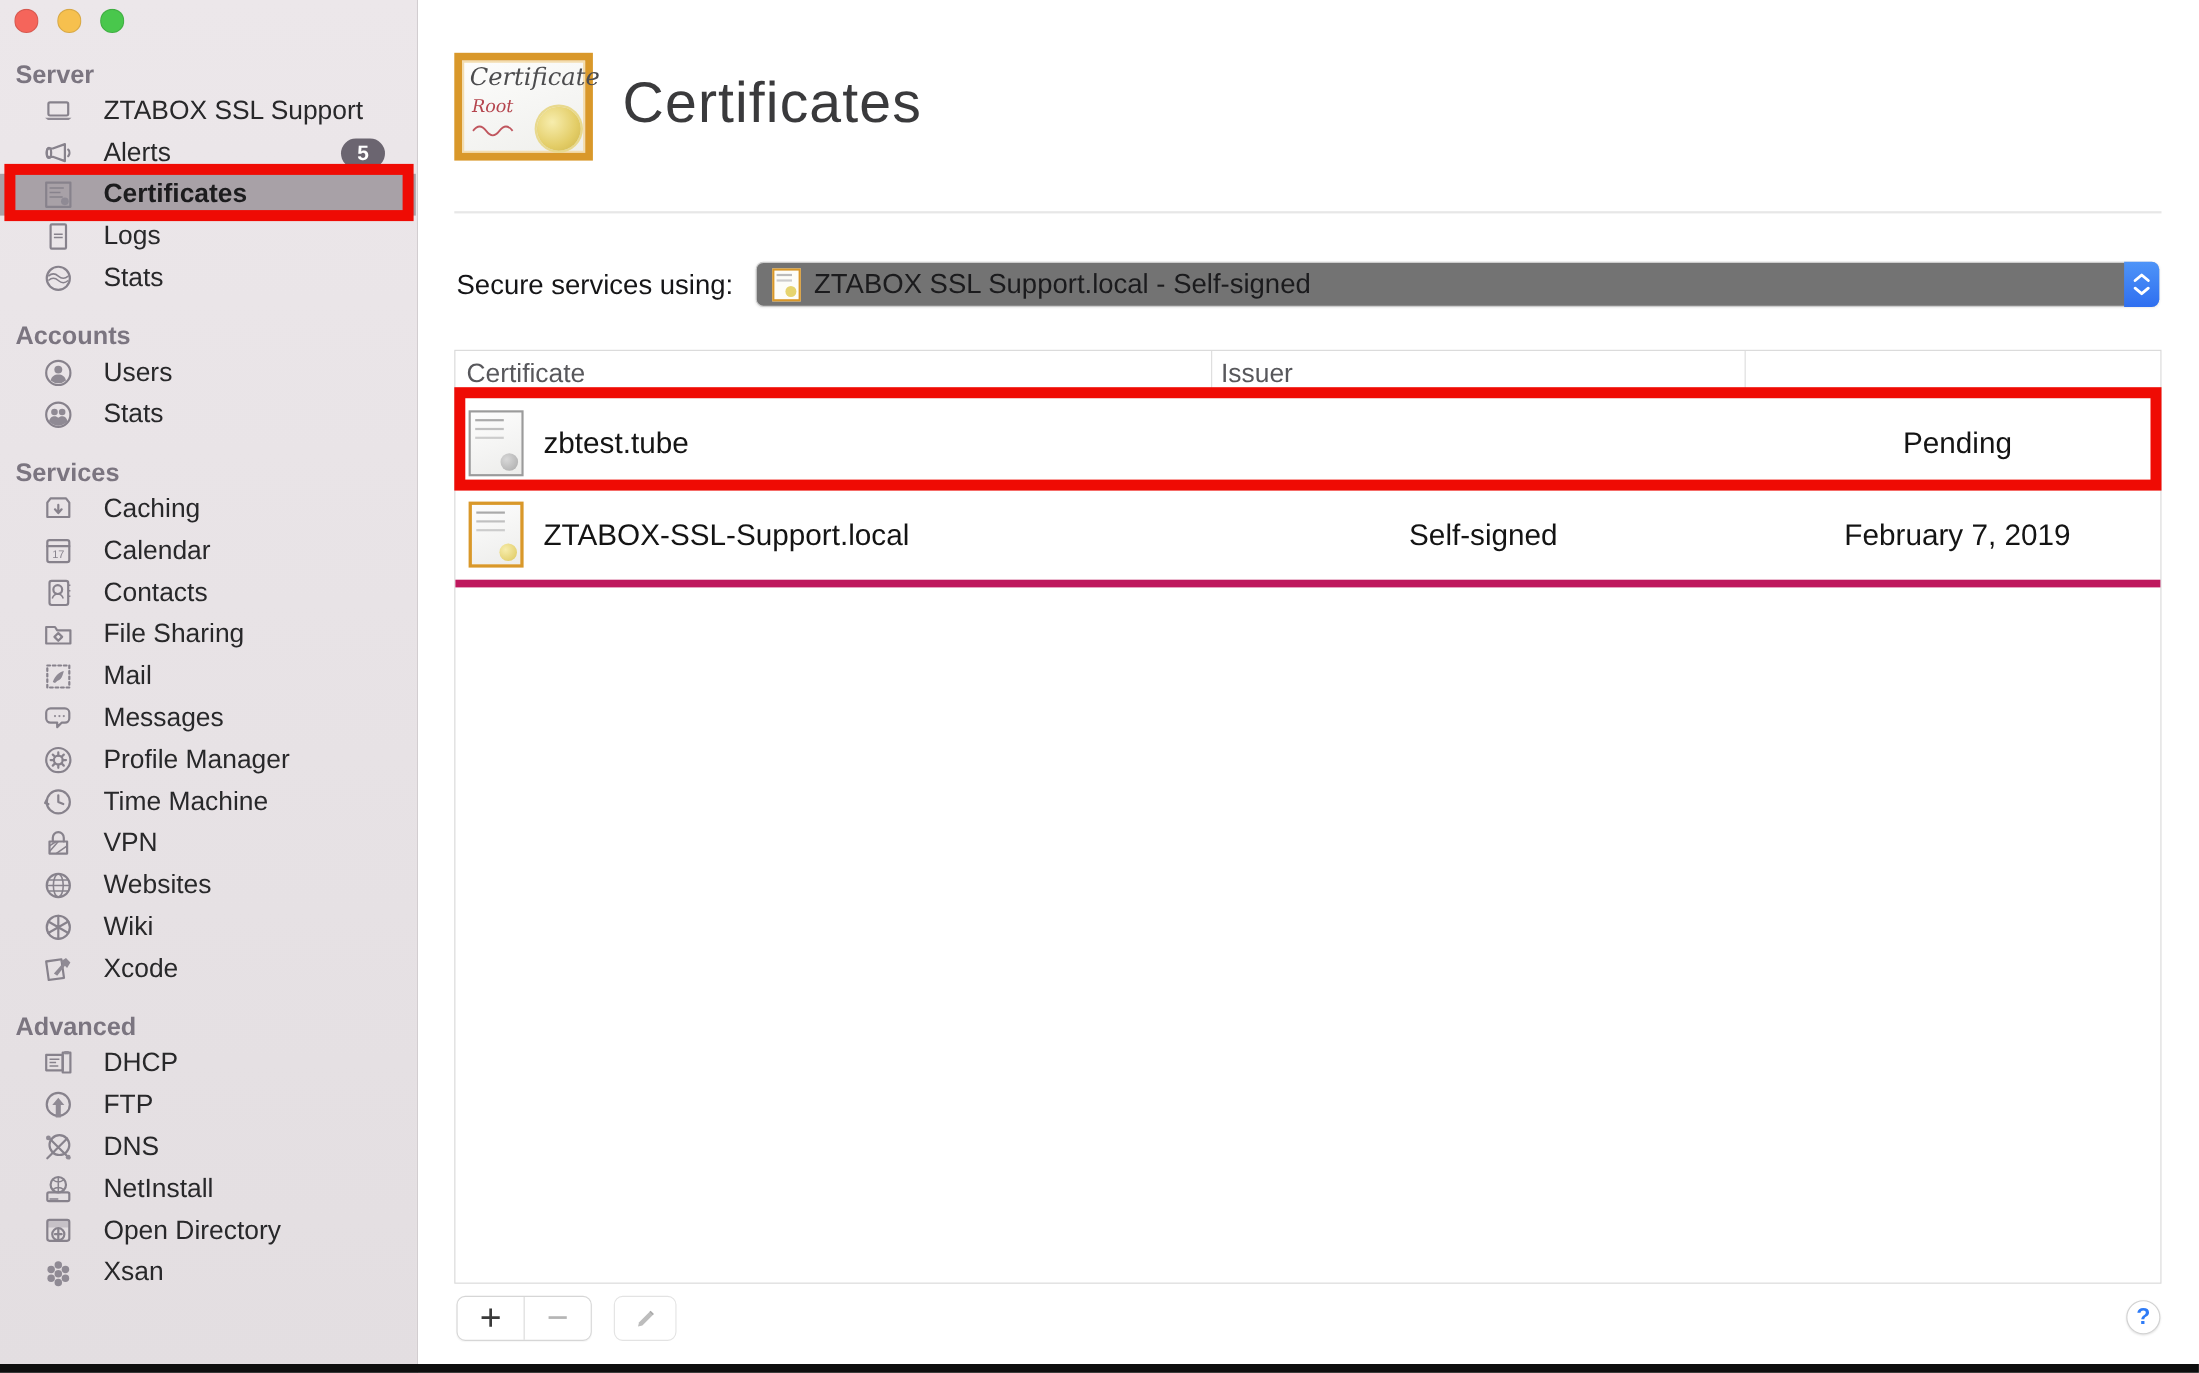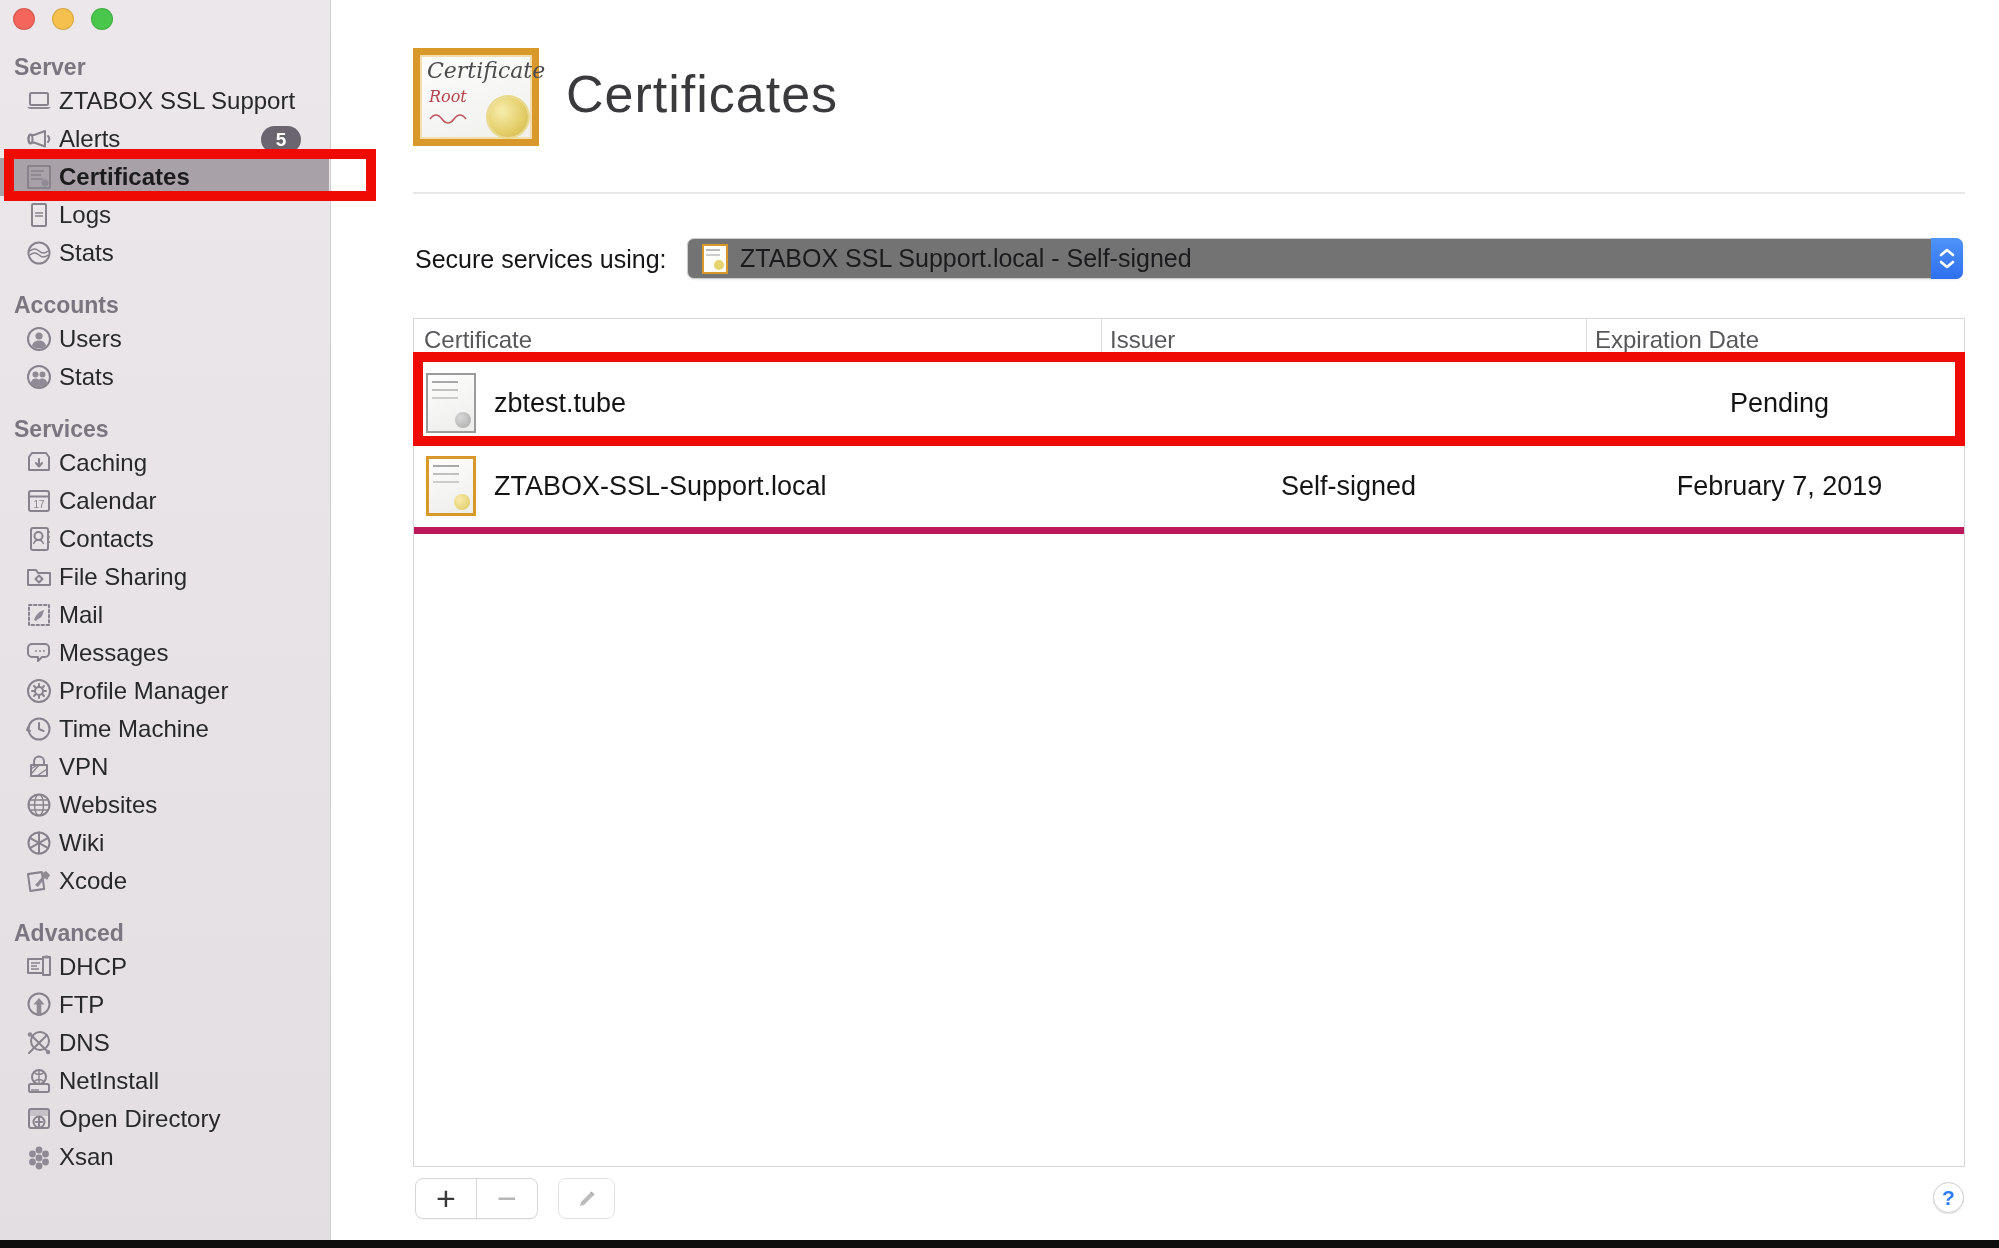--- a/index.html
+++ b/index.html
@@ -3,38 +3,38 @@
 <meta charset="utf-8">
 <style>
   html,body{margin:0;padding:0;}
   body{
     width:1999px;height:1248px;position:relative;overflow:hidden;
     font-family:"Liberation Sans",sans-serif;background:#ffffff;
     -webkit-font-smoothing:antialiased;
   }
   
   .sidebar{
-    position:absolute;left:0;top:0;width:331px;height:1248px;
+    position:absolute;left:0;top:0;width:380px;height:1248px;
     background:linear-gradient(180deg,#ece7ea 0%,#e7e2e5 55%,#e3dee1 100%);
     border-right:1px solid #d2cdd0;box-sizing:border-box;
   }
   .traffic{position:absolute;top:8px;left:13px;display:flex;gap:17px;}
   .light{width:22px;height:22px;border-radius:50%;border:1px solid rgba(0,0,0,0.12);box-sizing:border-box;}
   .light.close{background:#f5655b;}
   .light.min{background:#f6c04e;}
   .light.zoom{background:#49c74c;}
   .side-scroll{position:absolute;top:38px;left:0;right:1px;}
   .sec-title{
     margin-top:14px;height:30px;line-height:30px;padding-left:14px;
     font-size:23px;font-weight:bold;color:#7b7580;
   }
   .sec-title.gap{margin-top:18px;}
   .side-item{
     position:relative;height:38px;display:flex;align-items:center;
-    padding-left:24px;gap:5px;font-size:24px;color:#28282a;cursor:default;
+    padding-left:38px;gap:26px;font-size:24px;color:#28282a;cursor:default;
   }
   .side-item.selected{background:#a8a1a7;}
   .side-item.selected .lbl{font-weight:bold;color:#1c1c1e;}
   .side-item .icn{width:30px;height:30px;flex:none;}
   .icn svg{width:30px;height:30px;display:block;}
   .icn .st{stroke:#87828c;stroke-width:2;fill:none;stroke-linejoin:round;stroke-linecap:round;}
   .icn .fl{fill:#8f8a94;stroke:none;}
   .icn .thin{stroke:#87828c;stroke-width:1.4;fill:none;}
   .badge{
     margin-left:auto;margin-right:28px;min-width:40px;height:27px;line-height:27px;
@@ -471,21 +471,20 @@
       <svg width="16" height="9" viewBox="0 0 16 9">
           <path d="M2 2l6 5 6-5" stroke="#fff" stroke-width="2.6" fill="none" stroke-linecap="round" stroke-linejoin="round"></path>
         </svg>
     </div>
   </div>
 
   <div class="table">
     <div class="t-head">
       <div class="hc c1">Certificate</div>
       <div class="hc c2">Issuer</div>
-      <div class="hc c3">Expiration Date</div>
     </div>
 
     <div class="t-row r1">
       <div class="cell-name">
         <div class="thumb gray">
             <div class="seal"></div>
           </div>
         <span>zbtest.tube</span>
       </div>
       <div class="cell-plain"></div>

